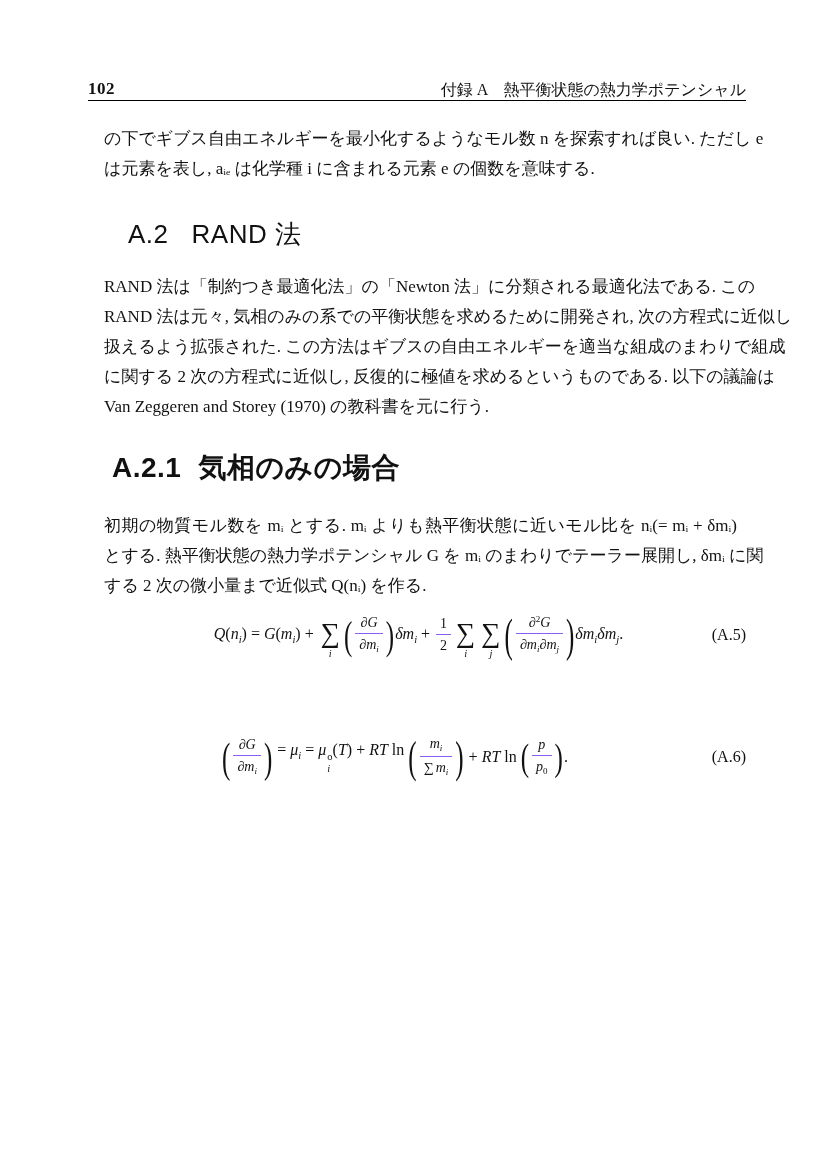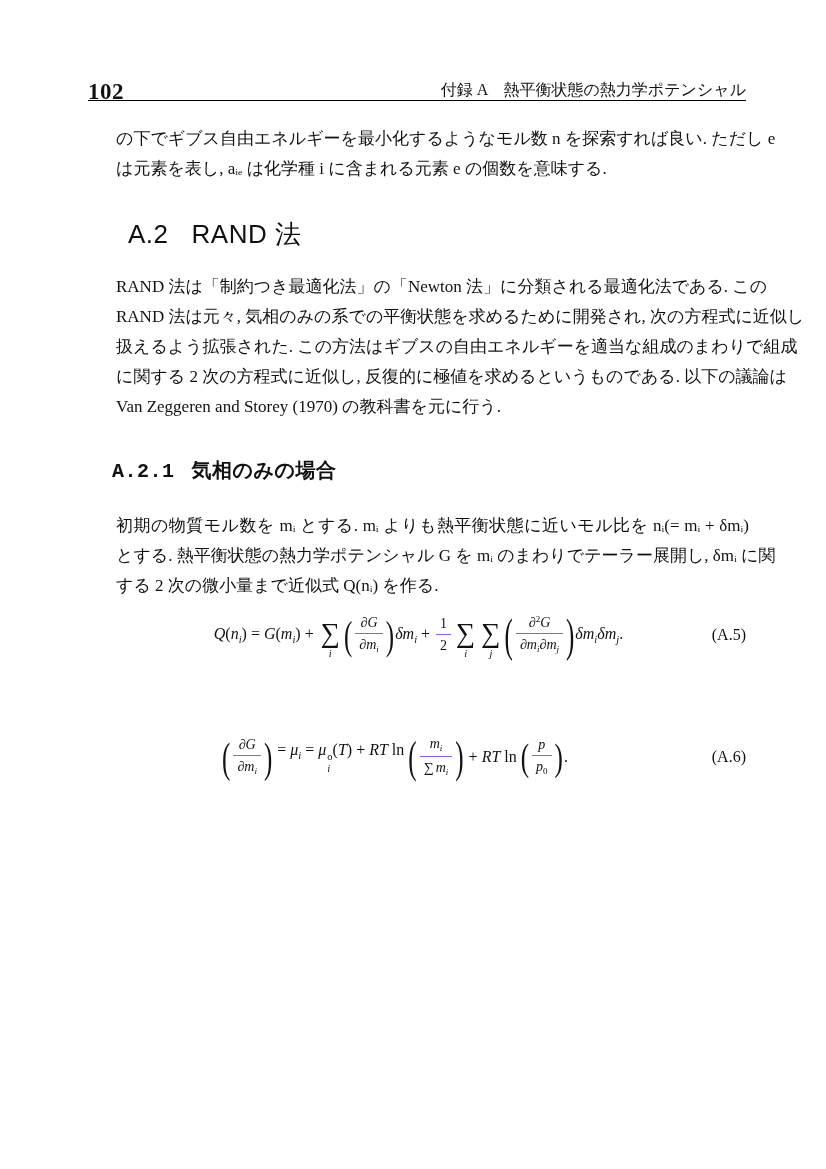--- a/index.html
+++ b/index.html
@@ -4,35 +4,35 @@
 <style>
   html,body{margin:0;padding:0;}
   body{
     width:826px;height:1169px;background:#ffffff;color:#111111;
     font-family:"Liberation Serif","DejaVu Serif",serif;
     position:relative;overflow:hidden;
   }
   .page{position:absolute;inset:0;}
 
   
-  .pageno{position:absolute;left:88px;top:79px;font-size:23px;font-weight:bold;letter-spacing:.5px;}
+  .pageno{position:absolute;left:88px;top:79px;font-size:17px;font-weight:bold;letter-spacing:.5px;}
   .running-title{position:absolute;right:80px;top:80px;font-size:16px;white-space:nowrap;}
   .head-rule{position:absolute;left:88px;right:80px;top:100px;border-top:1.6px solid #000;}
 
   
-  .para{position:absolute;left:116px;width:633px;font-size:17px;line-height:30px;}
+  .para{position:absolute;left:104px;width:633px;font-size:17px;line-height:30px;}
   .para .jl{text-align:justify;text-align-last:justify;white-space:nowrap;}
   .para .ll{text-align:left;white-space:nowrap;}
 
   
   .h2{position:absolute;left:128px;top:221px;font-family:"Liberation Sans","DejaVu Sans",sans-serif;
       font-size:26px;font-weight:500;line-height:1;letter-spacing:.5px;white-space:nowrap;}
   .h2 .num{margin-right:23px;}
-  .h3{position:absolute;left:112px;top:454px;font-family:Liberation Mono, monospace;
-      font-size:20px;font-weight:600;line-height:1;letter-spacing:.5px;white-space:nowrap;margin-top:8px;}
+  .h3{position:absolute;left:112px;top:454px;font-family:Liberation Sans, sans-serif;
+      font-size:28px;font-weight:600;line-height:1;letter-spacing:.5px;white-space:nowrap;}
   .h3 .num{margin-right:17px;}
 
   
   .eqrow{position:absolute;left:113px;width:633px;display:flex;align-items:center;
          justify-content:center;font-size:16px;}
   .eqrow.eq5{top:598px;height:74px;padding-right:22px;box-sizing:border-box;}
   .eqrow.eq6{top:722px;height:70px;padding-right:70px;box-sizing:border-box;}
   .eq-label{position:absolute;right:0;top:50%;transform:translateY(-50%);
             font-style:normal;font-size:16px;margin-left:42px;}
   .run{display:inline-block;white-space:pre;line-height:1.3;}

